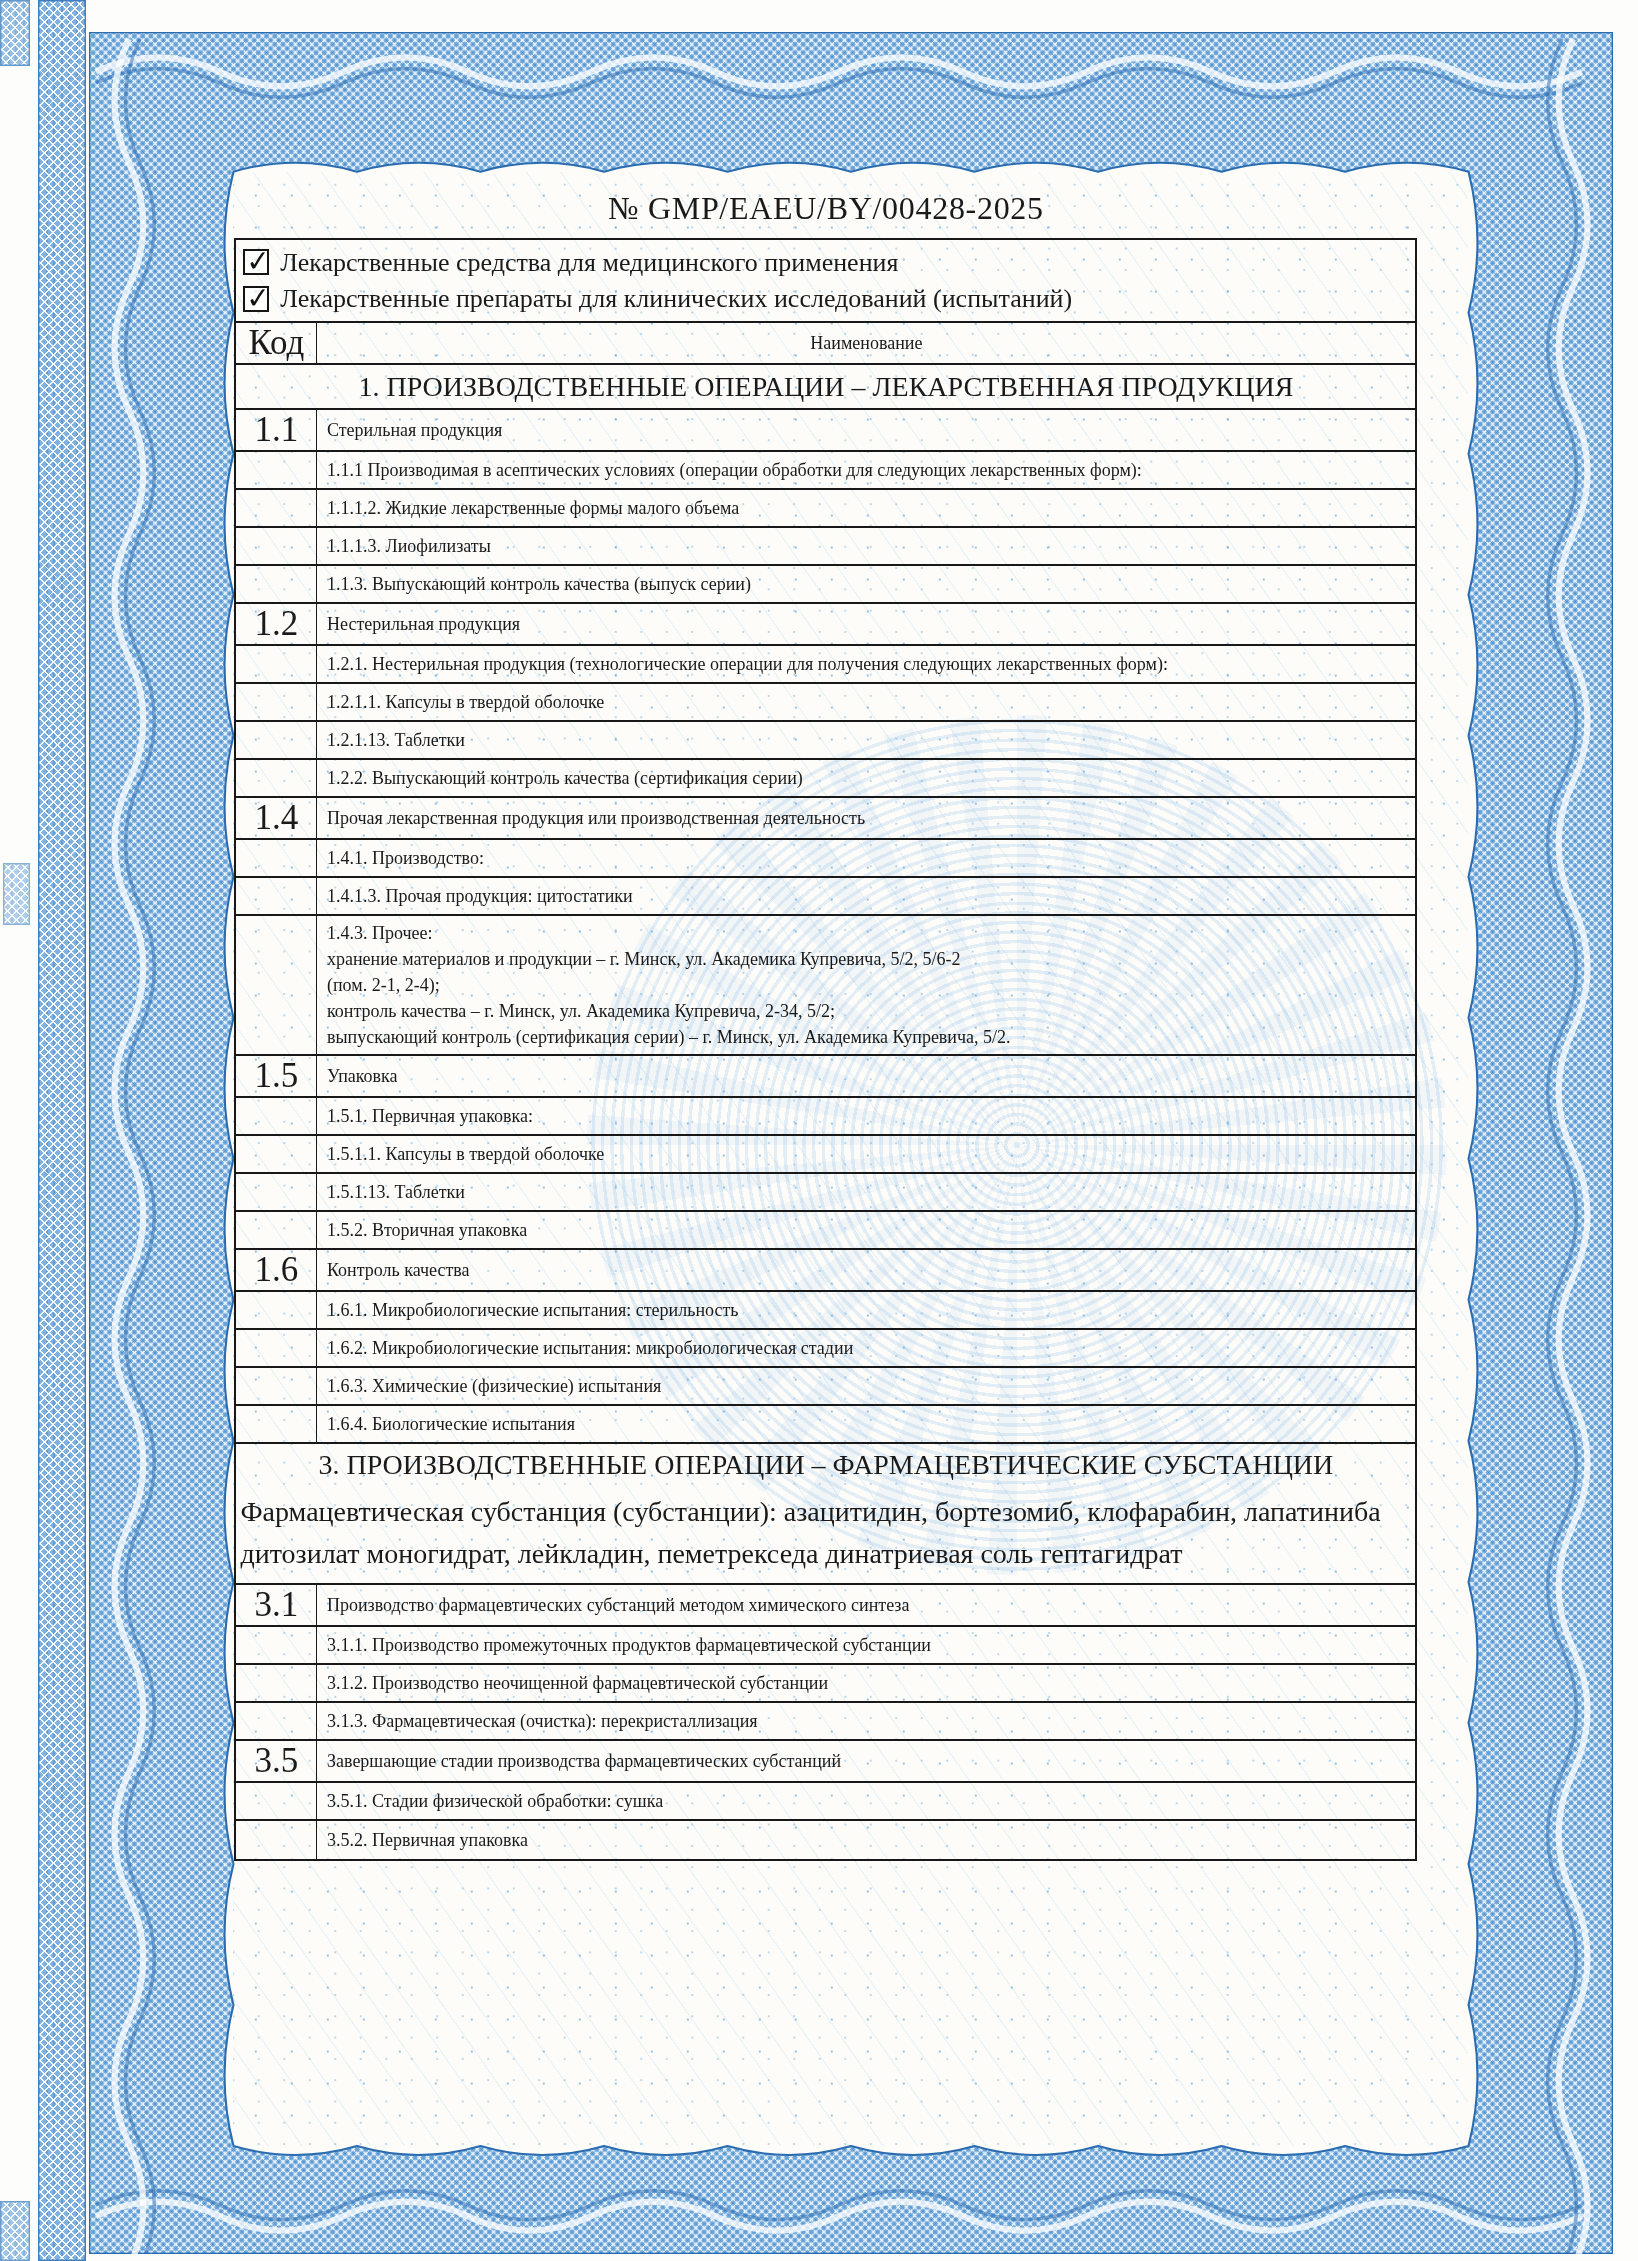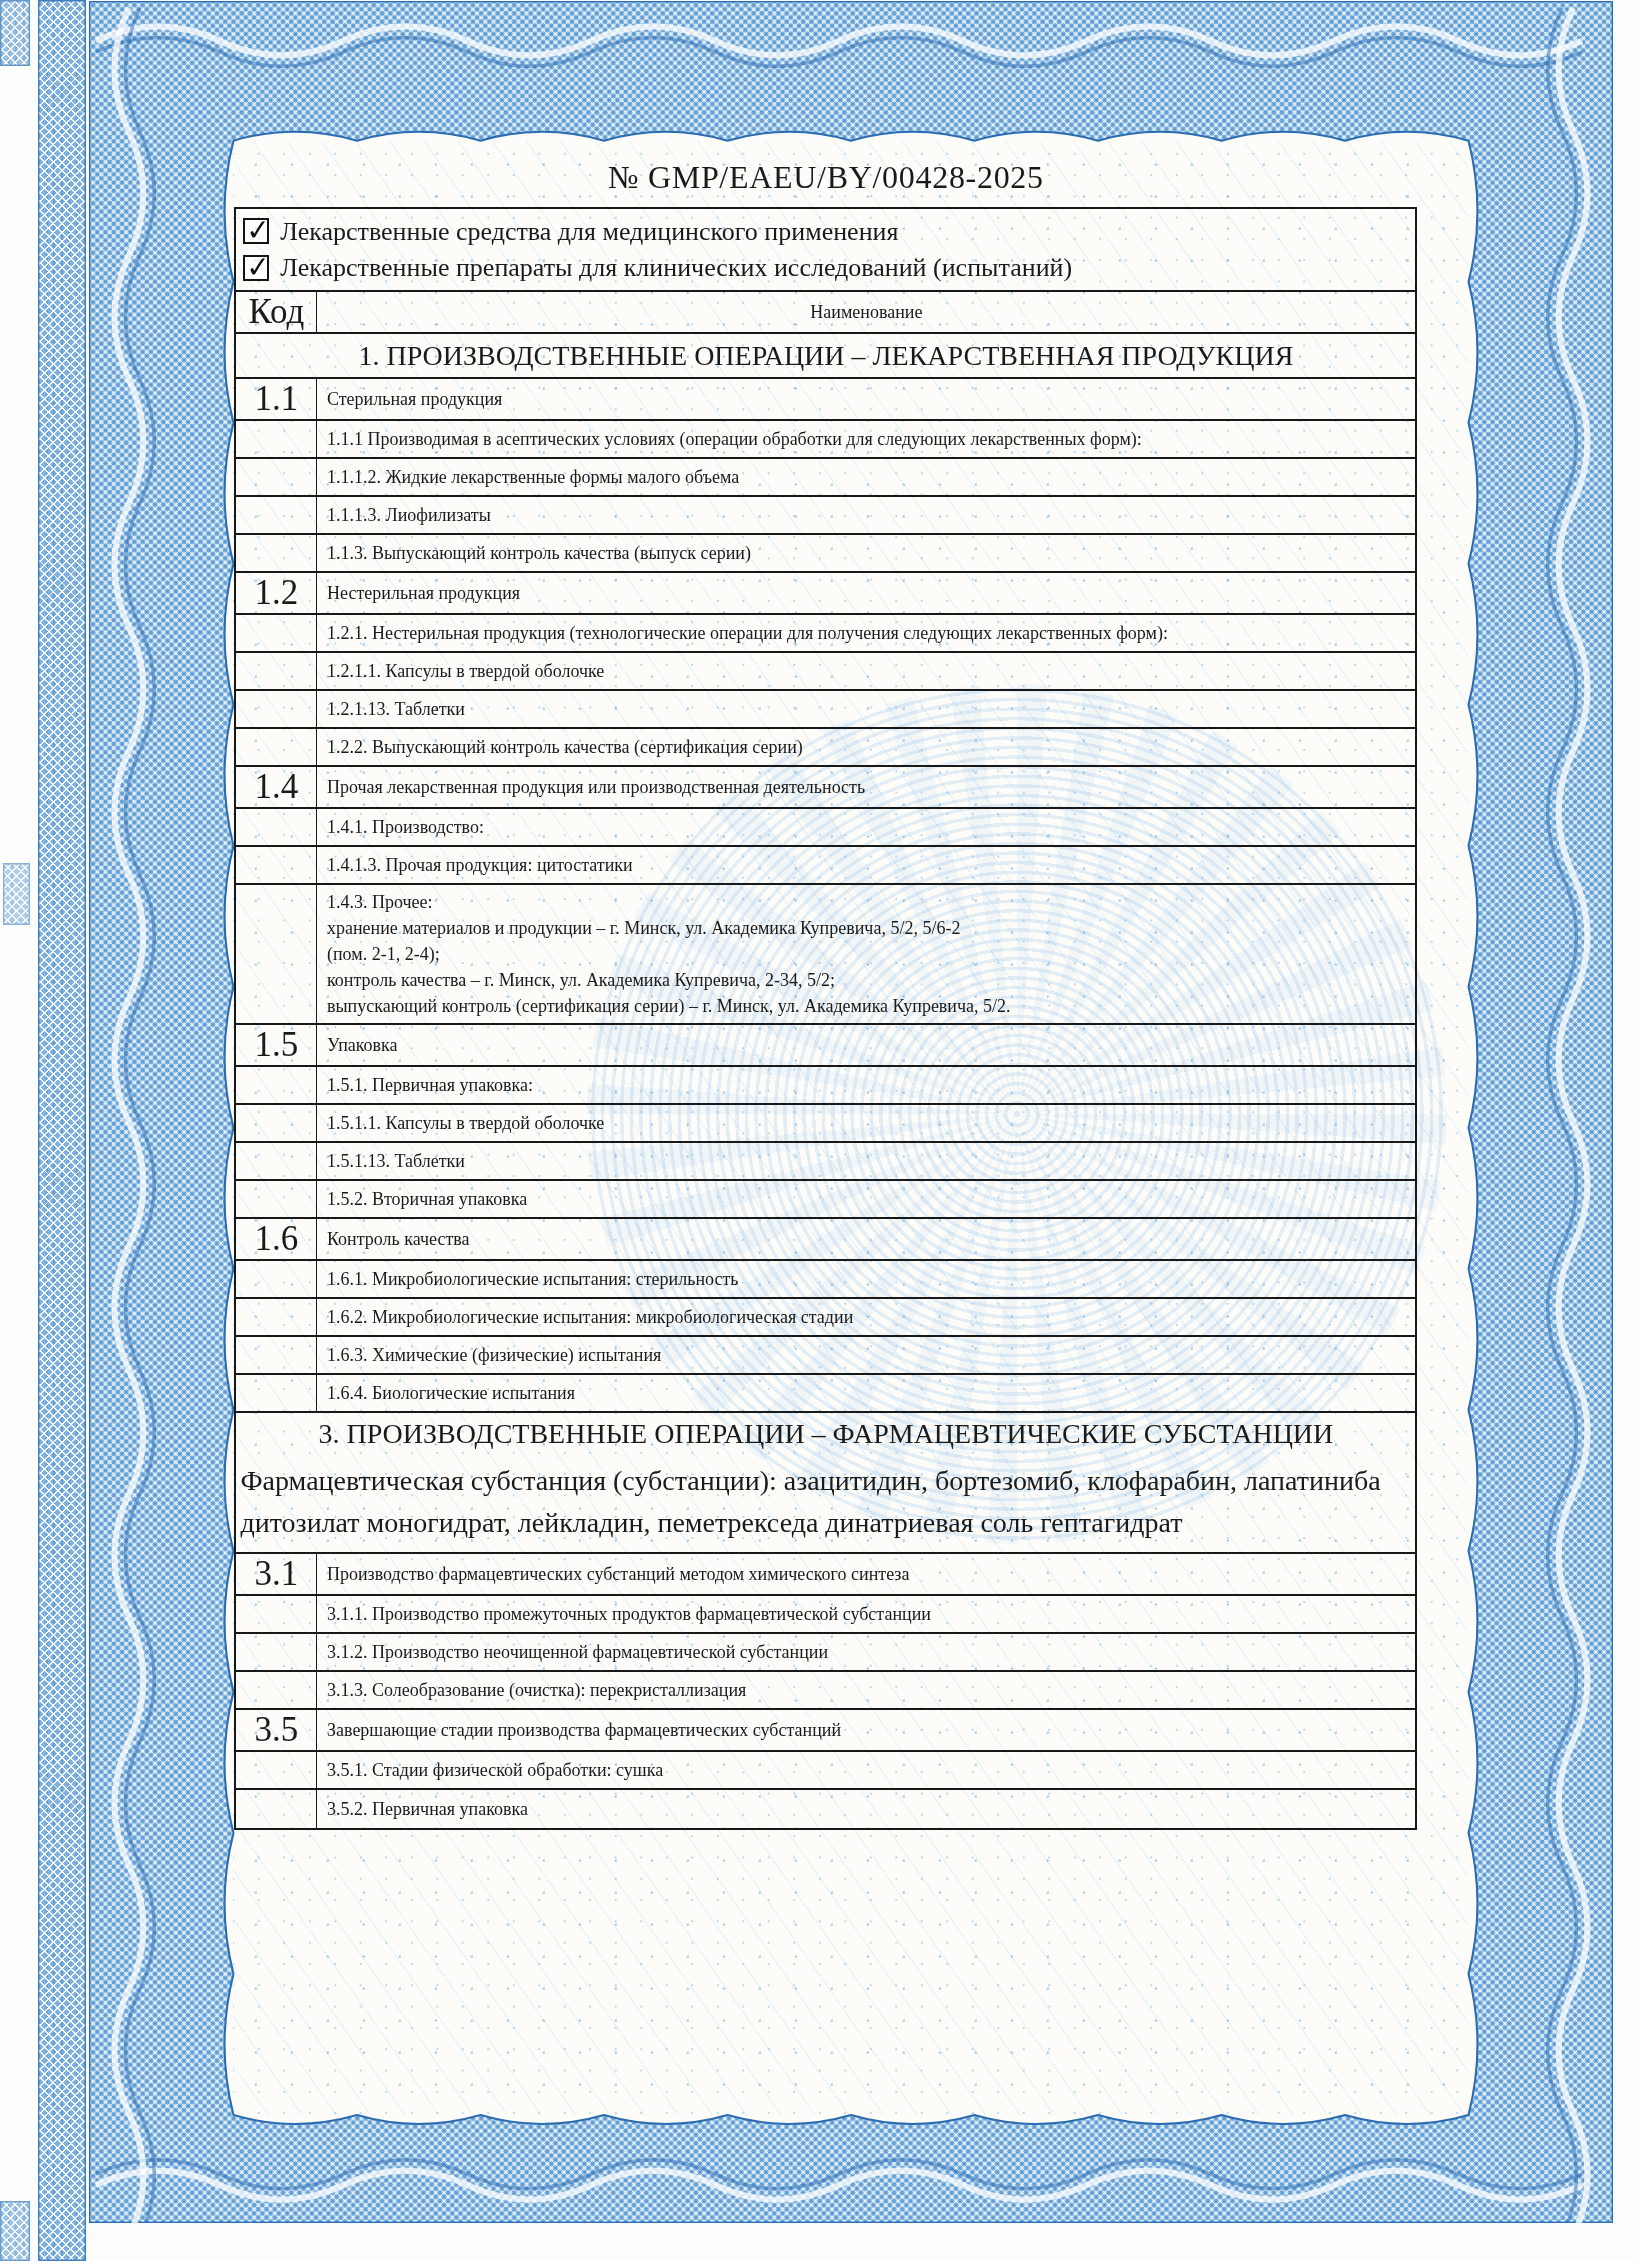--- a/index.html
+++ b/index.html
@@ -15,21 +15,21 @@
       repeating-linear-gradient(45deg, rgba(255,255,255,.92) 0 1.4px, rgba(255,255,255,0) 1.4px 6.2px),
       repeating-linear-gradient(-45deg, rgba(255,255,255,.92) 0 1.4px, rgba(255,255,255,0) 1.4px 6.2px),
       repeating-linear-gradient(90deg, rgba(34,96,168,.25) 0 2.1px, rgba(0,0,0,0) 2.1px 7.6px);
     box-shadow:inset 0 0 0 1.4px #3f7fc0;
   }
   .side-strip{position:absolute;left:38px;top:0;width:48px;height:2261px;}
   .edge-patch-a{position:absolute;left:0;top:0;width:30px;height:66px;opacity:.8;}
   .edge-patch-b{position:absolute;left:2.8px;top:863px;width:27.5px;height:62px;opacity:.6;}
   .edge-patch-c{position:absolute;left:0;top:2201px;width:30px;height:60px;opacity:.75;}
   
-  .frame{position:absolute;left:89px;top:1px;width:1524px;height:2222px;}
+  .frame{position:absolute;left:89px;top:32px;width:1524px;height:2222px;}
   .frame-svg{position:absolute;left:0;top:0;width:100%;height:100%;display:block;}
   
   .content{
     position:absolute;left:144px;top:140px;width:1235px;height:1974px;
     padding:0;box-sizing:border-box;
   }
   .content::before{ 
     content:"";position:absolute;inset:0;pointer-events:none;
     background-image:
       radial-gradient(circle, rgba(62,148,214,.55) 0 1.1px, rgba(0,0,0,0) 1.5px),
@@ -271,21 +271,21 @@
         <div class="trow">
             <div class="ccode"></div>
             <div class="cname">3.1.1. Производство промежуточных продуктов фармацевтической субстанции</div>
           </div>
         <div class="trow">
             <div class="ccode"></div>
             <div class="cname">3.1.2. Производство неочищенной фармацевтической субстанции</div>
           </div>
         <div class="trow">
             <div class="ccode"></div>
-            <div class="cname">3.1.3. Солеобразование (очистка): перекристаллизация</div>
+            <div class="cname">3.1.3. Фармацевтическая (очистка): перекристаллизация</div>
           </div>
         <div class="trow">
             <div class="ccode">3.5</div>
             <div class="cname">Завершающие стадии производства фармацевтических субстанций</div>
           </div>
         <div class="trow">
             <div class="ccode"></div>
             <div class="cname">3.5.1. Стадии физической обработки: сушка</div>
           </div>
         <div class="trow">

